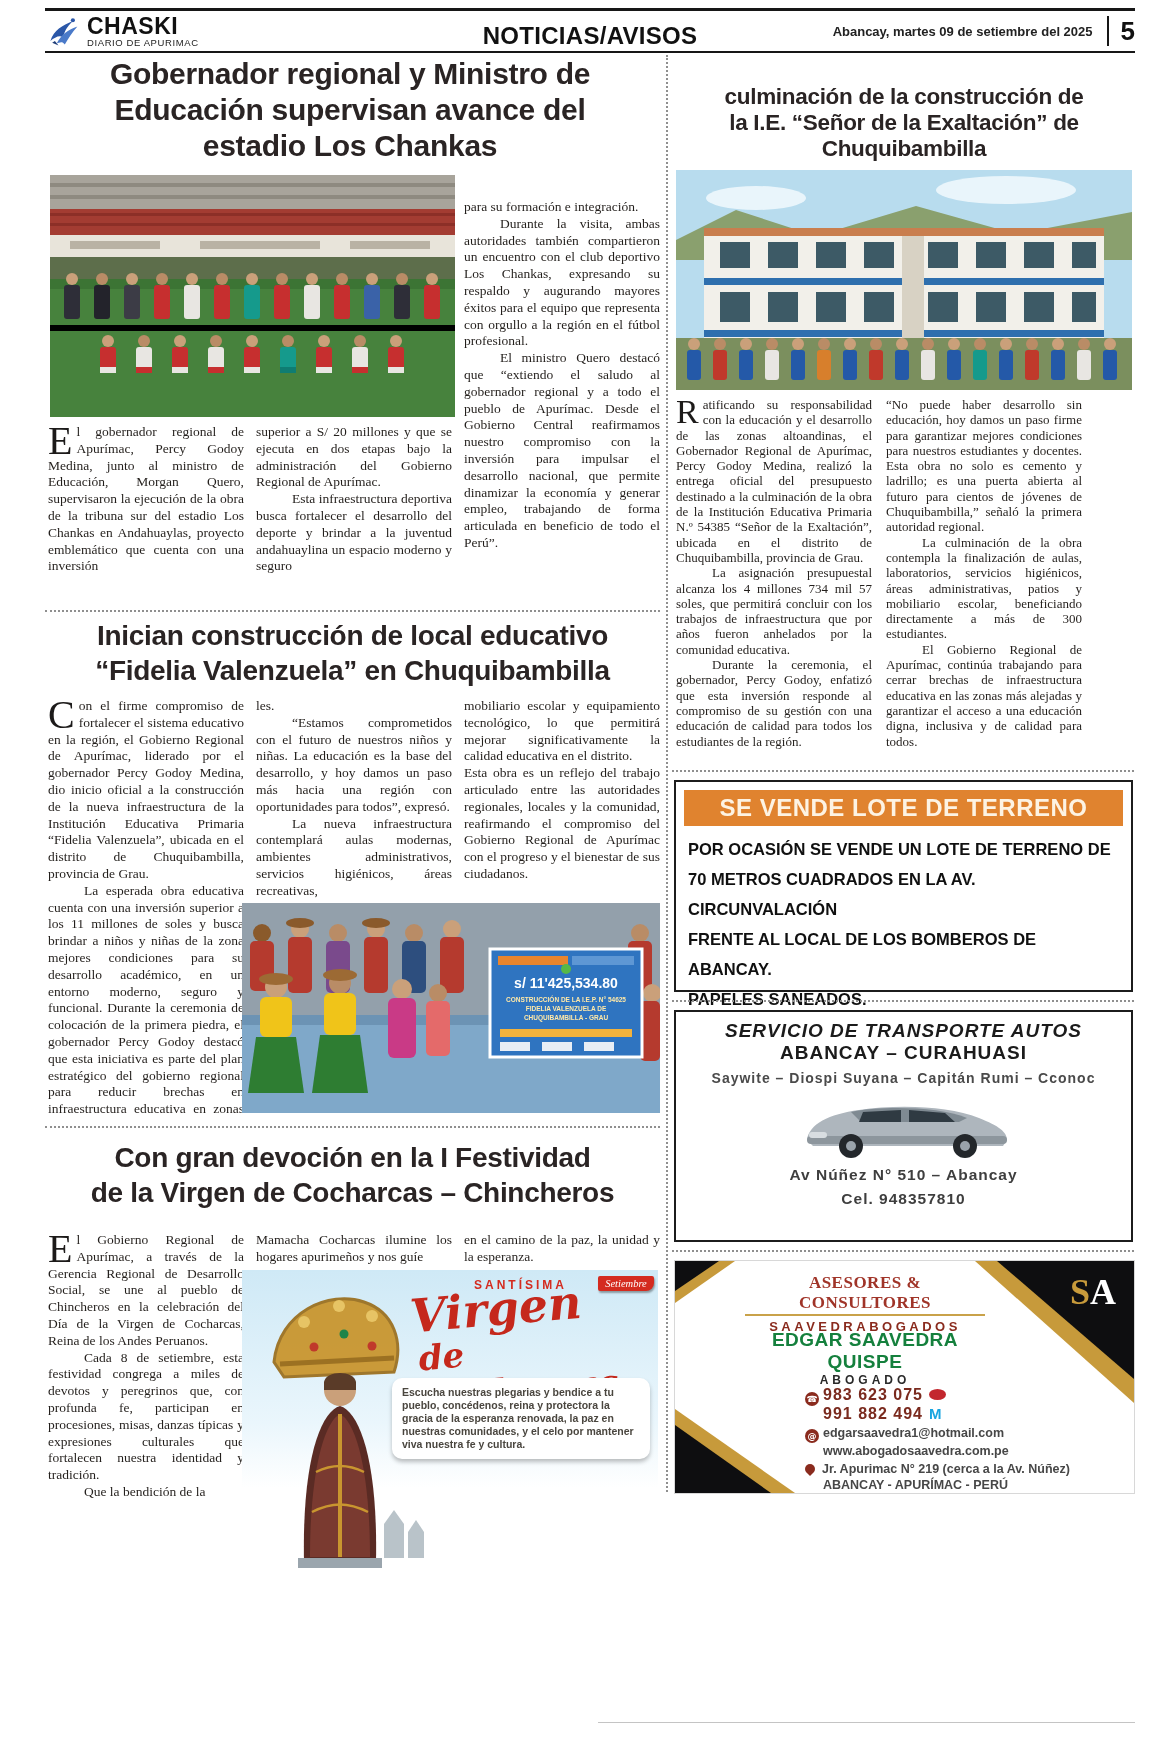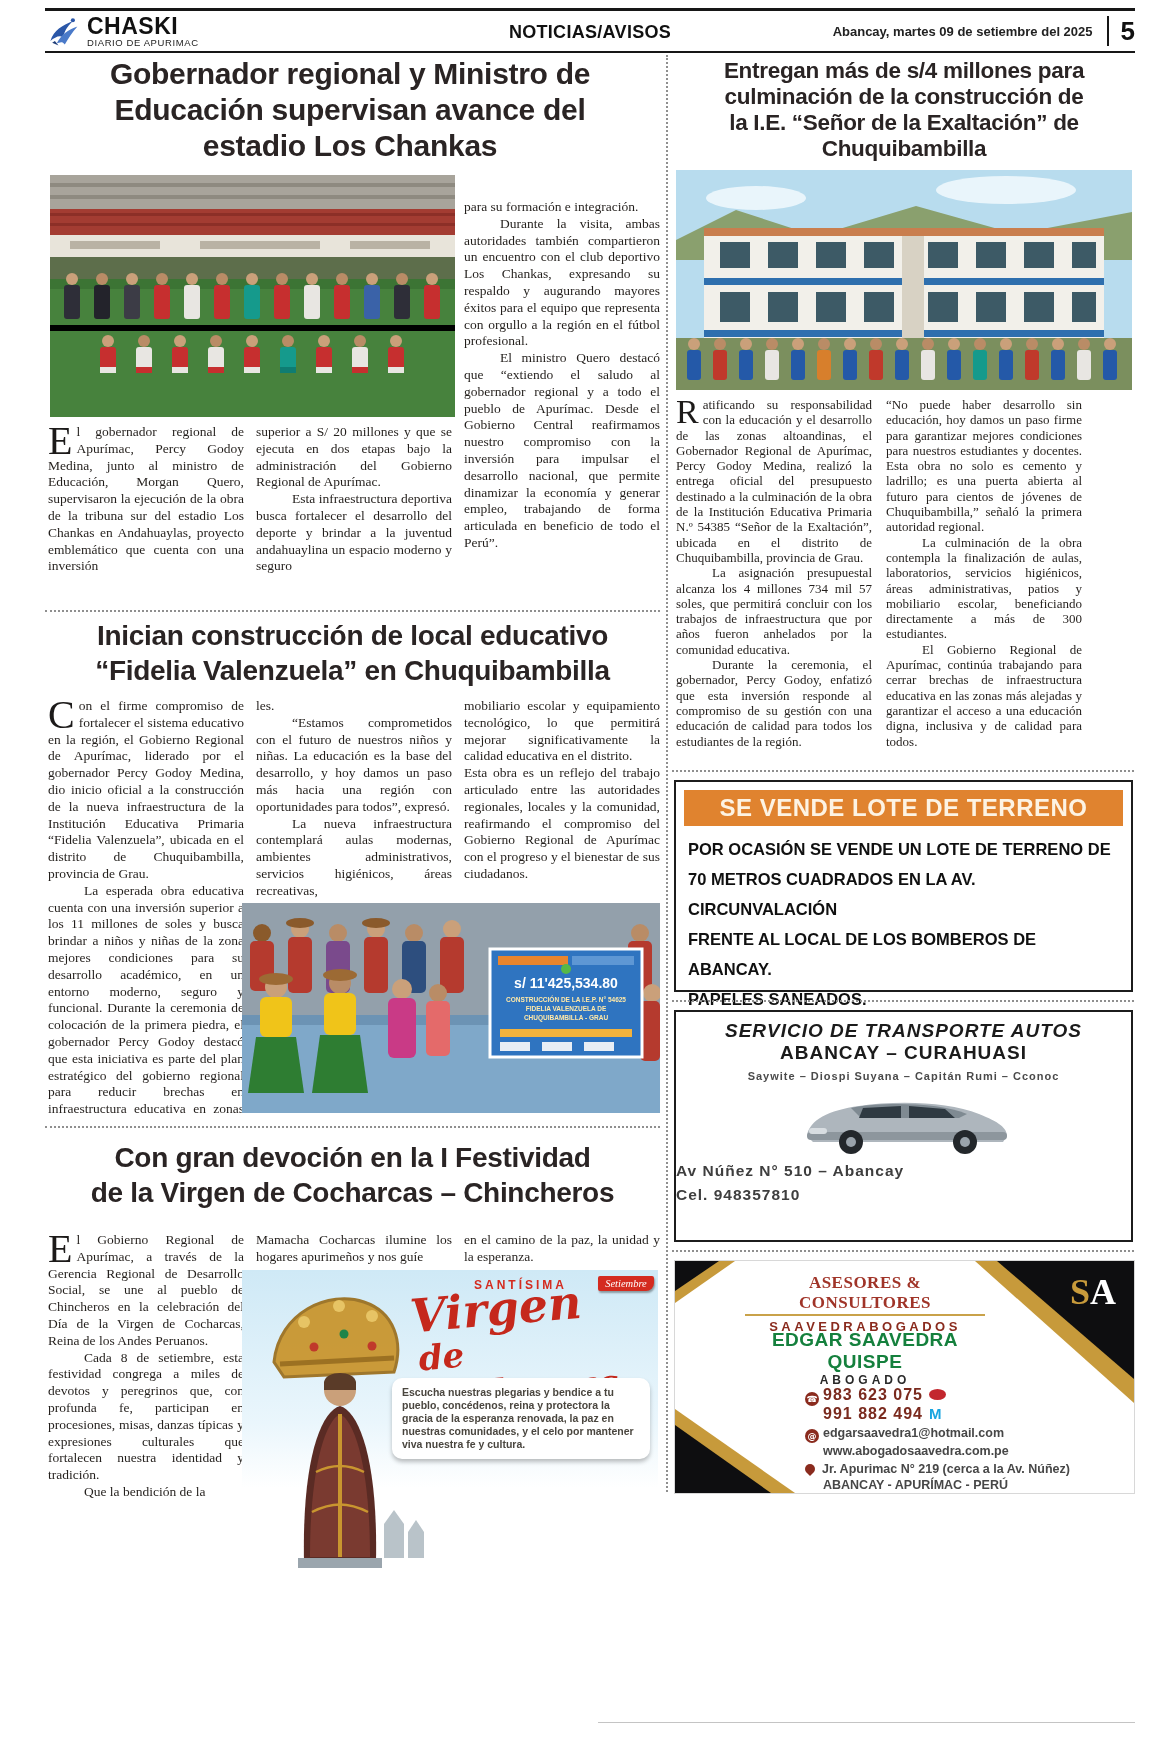--- a/index.html
+++ b/index.html
@@ -5,21 +5,21 @@
   html,body{margin:0;padding:0;background:#e9e9e9;}
   .page{position:relative;width:1154px;height:1755px;background:#ffffff;margin:0 auto;
         font-family:"Liberation Serif",serif;color:#231f1c;overflow:hidden;}
   .abs{position:absolute;}
 
   
   .masthead{display:flex;align-items:center;border-top:3px solid #171717;border-bottom:2px solid #171717;}
   .brandbox{display:flex;align-items:center;gap:6px;padding:3px 0;}
   .brand{font-family:"Liberation Sans",sans-serif;font-weight:bold;font-size:23px;line-height:22px;color:#111;letter-spacing:.5px;}
   .brandsub{font-family:"Liberation Sans",sans-serif;font-size:9.5px;letter-spacing:.6px;color:#222;}
-  .section-title{font-family:"Liberation Sans",sans-serif;font-weight:bold;font-size:18px;color:#111;letter-spacing:.3px;}
+  .section-title{font-family:"Liberation Sans",sans-serif;font-weight:bold;font-size:24px;color:#111;letter-spacing:.3px;}
   .dateline{font-family:"Liberation Sans",sans-serif;font-weight:bold;font-size:13px;color:#222;}
   .pageno{font-family:"Liberation Sans",sans-serif;font-weight:bold;font-size:26px;color:#111;}
   .hdr-sep{width:0;border-left:2px solid #171717;height:30px;margin:0 12px 0 14px;}
 
   
   .headline{font-family:"Liberation Sans",sans-serif;font-weight:bold;color:#2a2424;text-align:center;letter-spacing:-0.3px;}
   .h1{font-size:30px;line-height:36px;}
   .h2{font-size:28px;line-height:35px;}
   .hr-right{font-size:22.5px;line-height:26px;}
 
@@ -33,22 +33,22 @@
   
   .dot-h{border-top:2px dotted #8f8f8f;height:0;}
   .dot-v{border-left:2px dotted #8f8f8f;width:0;}
 
   
   .adbox{border:2px solid #1c1c1c;background:#fff;}
   .lote-banner{background:#e0832f;color:#fdf3e3;font-family:"Liberation Sans",sans-serif;
     font-weight:bold;font-size:24px;text-align:center;line-height:36px;letter-spacing:.5px;}
   .lote-line{font-family:"Liberation Sans",sans-serif;font-weight:bold;font-size:16.5px;color:#101010;line-height:30px;}
   .tr-title{font-family:"Liberation Sans",sans-serif;font-weight:bold;font-size:19px;color:#1b1b1b;letter-spacing:1px;text-align:center;}
-  .tr-stops{font-family:"Liberation Sans",sans-serif;font-weight:bold;font-size:11px;color:#4a4a4a;letter-spacing:1px;text-align:center;}
-  .tr-addr{font-family:"Liberation Sans",sans-serif;font-weight:bold;font-size:15.5px;color:#3e3e3e;letter-spacing:1px;}
+  .tr-stops{font-family:"Liberation Sans",sans-serif;font-weight:bold;font-size:14px;color:#4a4a4a;letter-spacing:1px;text-align:center;}
+  .tr-addr{font-family:"Liberation Sans",sans-serif;font-weight:bold;font-size:15.5px;color:#3e3e3e;letter-spacing:1px;text-align:center;}
 
   
   .card{background:#fff;border:1px solid #d8d8d8;overflow:hidden;}
   .firm1{font-family:"Liberation Serif",serif;font-weight:bold;font-size:17px;color:#a03428;letter-spacing:.5px;
          border-bottom:2px solid #c9a24a;display:inline-block;padding-bottom:1px;}
   .firm2{font-family:"Liberation Sans",sans-serif;font-weight:bold;font-size:13px;color:#8a2b1e;letter-spacing:3.5px;}
   .lname{font-family:"Liberation Sans",sans-serif;font-weight:bold;font-size:19px;color:#15803d;letter-spacing:.5px;}
   .lrole{font-family:"Liberation Sans",sans-serif;font-weight:bold;font-size:12px;color:#2a2a2a;letter-spacing:4px;}
   .contact{font-family:"Liberation Sans",sans-serif;font-weight:bold;font-size:12.5px;color:#474747;line-height:16px;}
   .cphone{color:#7a2a1e;font-size:16px;letter-spacing:1px;}
@@ -335,21 +335,21 @@
     <div class="abs santisima" style="left:232px;top:8px;">SANTÍSIMA</div>
     <div class="abs script" style="left:168px;top:12px;font-size:46px;transform:rotate(-5deg);">Virgen</div>
     <div class="abs script" style="left:178px;top:58px;font-size:34px;transform:rotate(-5deg);">de Cocharcas</div>
     <div class="abs prayer" style="left:150px;top:108px;width:238px;">Escucha nuestras plegarias y bendice a tu pueblo, concédenos, reina y protectora la gracia de la esperanza renovada, la paz en nuestras comunidades, y el celo por mantener viva nuestra fe y cultura.</div>
     <div class="abs monthtag" style="right:4px;top:6px;width:56px;">Setiembre</div>
   </div>
 
   <div class="abs dot-v" style="left:666px;top:55px;height:1437px;"></div>
 
   <div class="abs headline hr-right" style="left:676px;top:58px;width:456px;">
-    <span>Entregan más de s/4 millones para</span><br>
+    <br>
     <span>culminación de la construcción de</span><br>
     <span>la I.E.  “Señor de la Exaltación” de</span><br>
     <span>Chuquibambilla</span>
   </div>
 
   <div class="abs" style="left:676px;top:170px;width:456px;height:220px;">
     <svg width="456" height="220" viewBox="0 0 456 220">
       <rect width="456" height="220" fill="#b8dcee"></rect>
       <ellipse cx="80" cy="28" rx="50" ry="12" fill="#e9f5fb"></ellipse>
         <ellipse cx="330" cy="20" rx="70" ry="14" fill="#e9f5fb"></ellipse>

